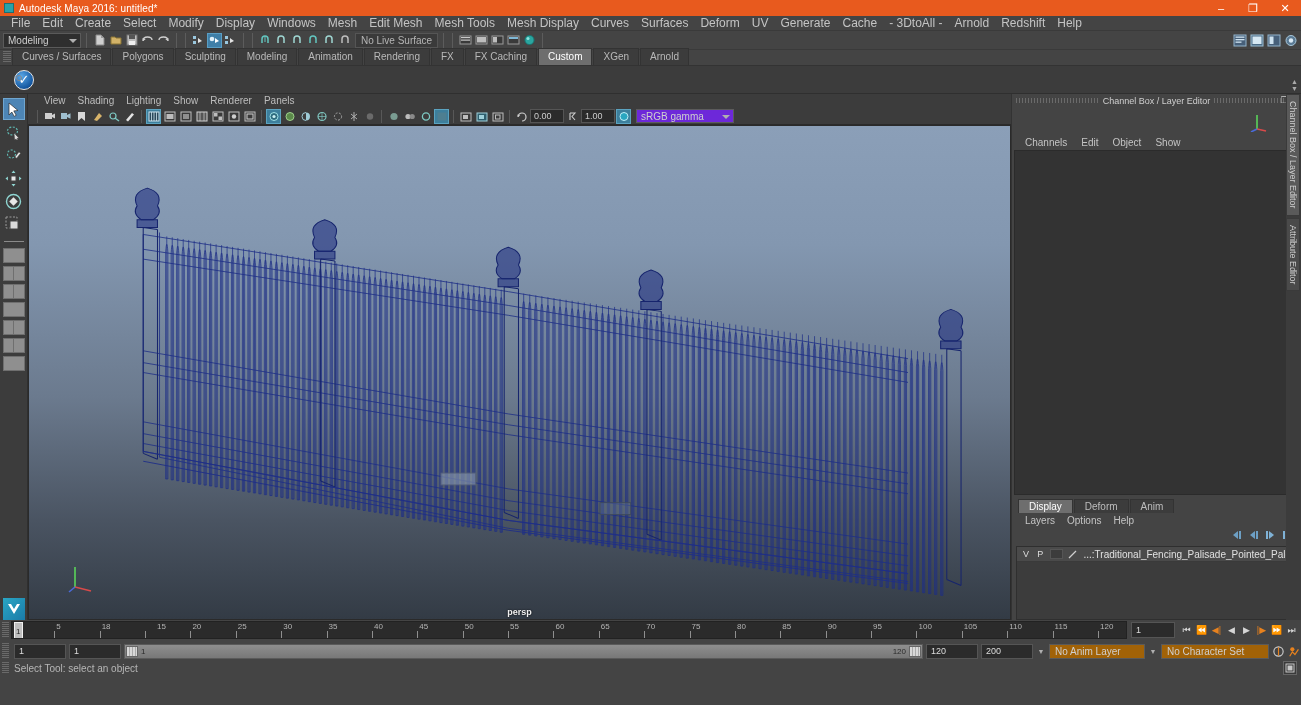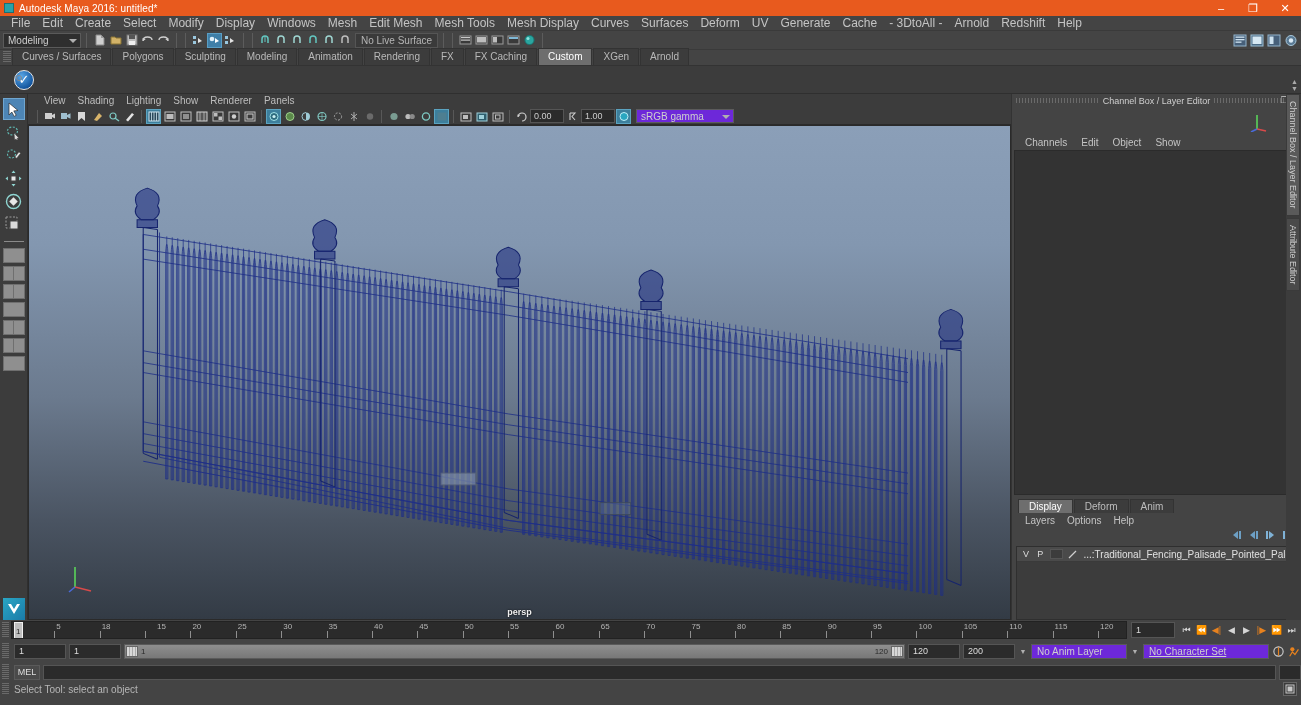--- a/index.html
+++ b/index.html
@@ -203,21 +203,21 @@
   .rs-field{width:52px;height:15px;background:#2b2b2b;border:1px solid #555;color:#ddd;font-size:9px;
     display:flex;align-items:center;padding-left:4px;}
   .rangebar{flex:1;height:15px;background:linear-gradient(to bottom,#8e8e8e,#787878);border:1px solid #5a5a5a;
     position:relative;}
   .rb-left{position:absolute;left:1px;top:1px;width:12px;height:11px;
     background:repeating-linear-gradient(to right,#d8d8d8 0 2px,#aaa 2px 3px);border:1px solid #666;}
   .rb-lbl{position:absolute;left:16px;top:2px;font-size:8px;color:#2a2a2a;}
   .rb-right{position:absolute;right:1px;top:1px;width:12px;height:11px;
     background:repeating-linear-gradient(to right,#d8d8d8 0 2px,#aaa 2px 3px);border:1px solid #666;}
   .rb-rlbl{position:absolute;right:16px;top:2px;font-size:8px;color:#2a2a2a;}
-  .sel-combo{height:15px;background:#6d28d9;border:1px solid #5a5a5a;color:#cfcfcf;font-size:10px;
+  .sel-combo{height:15px;background:#a16207;border:1px solid #5a5a5a;color:#cfcfcf;font-size:10px;
     display:flex;align-items:center;padding:0 5px;position:relative;}
   .sel-caret{width:10px;display:flex;align-items:center;justify-content:center;color:#b0b0b0;font-size:7px;}
 
   .cmd-row{height:18px;display:flex;align-items:center;gap:3px;padding-left:2px;margin-top:3px;}
   .mel-lbl{width:26px;height:15px;background:#4a4a4a;border:1px solid #5a5a5a;color:#ddd;font-size:9px;
     display:flex;align-items:center;justify-content:center;}
   .cmd-input{flex:1;height:15px;background:#2b2b2b;border:1px solid #555;}
   .cmd-out{width:22px;height:15px;background:#2b2b2b;border:1px solid #555;}
   .helpline{height:16px;display:flex;align-items:center;padding-left:14px;font-size:10px;color:#b6b6b6;
     background:#444;position:relative;}
@@ -951,41 +951,35 @@
         <div class="rb-left"></div>
         <div class="rb-lbl">1</div>
         <div class="rb-rlbl">120</div>
         <div class="rb-right"></div>
       </div>
       <div class="rs-field">120</div>
       <div class="rs-field">200</div>
       <div class="sel-caret">▼</div>
       <div class="sel-combo" style="width:96px;">No Anim Layer</div>
       <div class="sel-caret">▼</div>
-      <div class="sel-combo" style="width:126px;text-decoration:underline;">No Character Set</div>
+      <div class="sel-combo" style="width:108px;">No Character Set</div>
       <div class="pb">
         <svg width="14" height="13" viewBox="0 0 14 13">
             <circle cx="7" cy="6.5" r="5" fill="none" stroke="#cfcfcf" stroke-width="1.2"></circle>
             <path d="M7 2v9" stroke="#e8821e" stroke-width="1.2"></path>
           </svg>
       </div>
       <div class="pb">
         <svg width="15" height="13" viewBox="0 0 15 13">
             <circle cx="5" cy="4" r="2.4" fill="#e8821e"></circle>
             <path d="M2 12l3-5 3 3 4-6" stroke="#e8821e" stroke-width="1.4" fill="none"></path>
           </svg>
       </div>
     </div>
 
-    <div class="cmd-row">
-      <div class="tl-grip"></div>
-      <div class="mel-lbl">MEL</div>
-      <div class="cmd-input"></div>
-      <div class="cmd-out"></div>
-    </div>
 
     <div class="helpline">
       <div class="help-grip"></div>
       <span>Select Tool: select an object</span>
       <div class="help-btn">
         <svg width="10" height="10" viewBox="0 0 10 10">
             <rect x="1" y="1" width="8" height="8" fill="none" stroke="#c8c8c8"></rect>
             <rect x="2.5" y="2.5" width="5" height="5" fill="#c8c8c8"></rect>
           </svg>
       </div>

